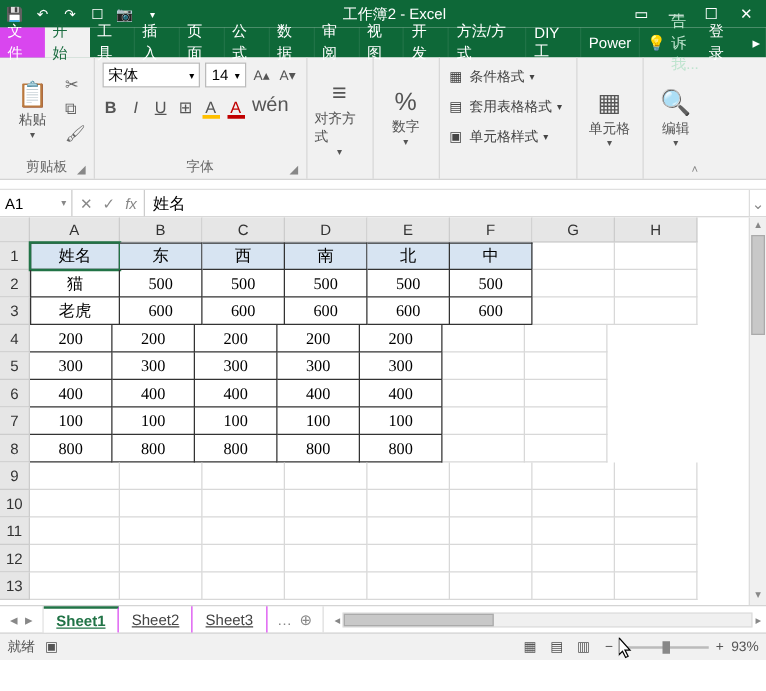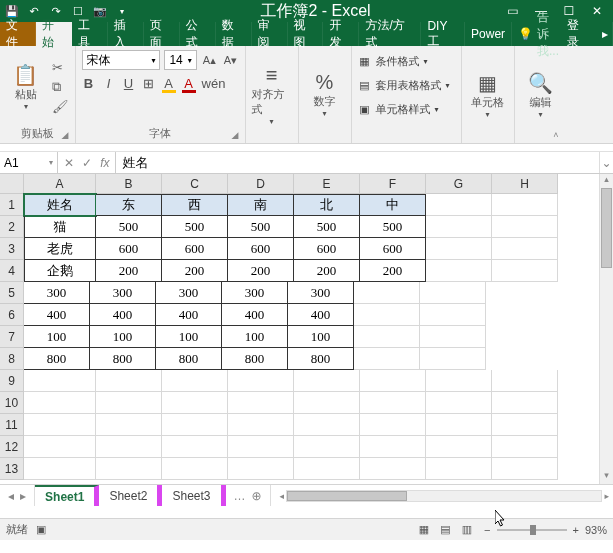--- a/index.html
+++ b/index.html
@@ -1,27 +1,27 @@
 <!DOCTYPE html>
 <html><head>
 <meta charset="utf-8">
 <style>
 * { box-sizing: border-box; margin: 0; padding: 0; font-family: "Microsoft YaHei", Arial, sans-serif; }
 body { width: 613px; height: 553px; background: #fff; overflow: hidden; font-size: 12px; }
 
 .titlebar { height: 22px; background: #0e6838; color: #fff; display: flex; align-items: center; padding: 0 4px; }
 .titlebar .qat { display: flex; gap: 6px; align-items: center; }
 .titlebar .qat span { display: inline-flex; width: 16px; height: 16px; align-items: center; justify-content: center; font-size: 11px; }
-.titlebar .center { flex: 1; text-align: center; font-size: 16px; }
+.titlebar .center { flex: 1; text-align: center; font-size: 12px; }
 .titlebar .winbtns { display: flex; gap: 4px; }
 .titlebar .winbtns span { width: 24px; text-align: center; font-size: 12px; }
 
 .menubar { height: 24px; background: #0e6838; color: #fff; display: flex; align-items: stretch; font-size: 12px; }
 .menubar .tab { padding: 0 6px; display: flex; align-items: center; cursor: pointer; border-right: 1px solid rgba(255,255,255,0.08); }
-.menubar .tab.file { background: #a16207; }
+.menubar .tab.file { background: #d946ef; }
 .menubar .tab.active { background: #f1f1f1; color: #1a6c3f; }
 .menubar .tell { flex: 1; display: flex; align-items: center; gap: 4px; color: #bfe4cf; padding-left: 6px; }
 .menubar .login { padding: 0 8px; display: flex; align-items: center; }
 
 .ribbon { height: 98px; background: #f1f1f1; border-bottom: 1px solid #d4d4d4; display: flex; }
 .group { border-right: 1px solid #d8d8d8; padding: 4px 6px 2px 6px; display: flex; flex-direction: column; justify-content: space-between; }
 .group .content { flex: 1; display: flex; gap: 6px; }
 .group .label { text-align: center; color: #666; font-size: 11px; padding-top: 2px; position: relative; }
 .group .label .dlg { position: absolute; right: 0; bottom: 1px; font-size: 9px; color: #888; }
 
@@ -61,28 +61,28 @@
 .hdrcell { background: #d7e4f2; border-right: 1px solid #333; border-bottom: 1px solid #333; font-family: SimSun, serif; }
 .datacell { border-right: 1px solid #333; border-bottom: 1px solid #333; }
 .table-left { border-left: 1px solid #333; }
 .table-top { border-top: 1px solid #333; }
 .vscroll { position: absolute; right: 0; top: 0; bottom: 0; width: 14px; background: #f0f0f0; border-left: 1px solid #ddd; }
 .vscroll .thumb { position: absolute; top: 14px; left: 1px; right: 1px; height: 80px; background: #c8c8c8; border: 1px solid #aaa; }
 
 .sheetbar { height: 22px; background: #fff; border-top: 1px solid #d4d4d4; display: flex; align-items: stretch; font-size: 12px; }
 .sheetbar .nav { display: flex; align-items: center; gap: 6px; padding: 0 8px; color: #888; border-right: 1px solid #ddd; }
 .sheetbar .tabs { display: flex; align-items: stretch; }
-.sheetbar .stab { padding: 0 10px; display: flex; align-items: center; border-right: 5px solid #d946ef; color: #444; cursor: pointer; }
+.sheetbar .stab { padding: 0 10px; display: flex; align-items: center; border-right: 1px solid #d946ef; color: #444; cursor: pointer; text-decoration: underline; }
 .sheetbar .stab.active { background: #fff; border-top: 2px solid #217346; color: #217346; font-weight: bold; }
 .sheetbar .add { padding: 0 8px; display: flex; align-items: center; color: #888; gap: 6px; }
 .sheetbar .hscroll { flex: 1; display: flex; align-items: center; padding: 0 4px; gap: 2px; }
 .sheetbar .hscroll .track { flex: 1; height: 12px; background: #f0f0f0; border: 1px solid #ddd; position: relative; }
 .sheetbar .hscroll .track .th { position: absolute; left: 0; top: 0; bottom: 0; width: 120px; background: #c8c8c8; border: 1px solid #aaa; }
 
-.statusbar { height: 22px; background: #f1f1f1; border-top: 1px solid #d4d4d4; display: flex; align-items: center; font-size: 11px; color: #555; padding: 0 6px; gap: 8px; margin-top: 12px; }
+.statusbar { height: 22px; background: #f1f1f1; border-top: 1px solid #d4d4d4; display: flex; align-items: center; font-size: 11px; color: #555; padding: 0 6px; gap: 8px; }
 .statusbar .spacer { flex: 1; }
 .statusbar .views span { padding: 0 4px; }
 .statusbar .zoom { display: flex; align-items: center; gap: 6px; }
 .statusbar .zline { width: 70px; height: 2px; background: #bbb; position: relative; }
 .statusbar .zline .zh { position: absolute; left: 33px; top: -4px; width: 6px; height: 10px; background: #888; }
 
 .cw-a{width:72px}.cw-b{width:66px}.cw-c{width:66px}.cw-d{width:66px}.cw-e{width:66px}.cw-f{width:66px}.cw-g{width:66px}.cw-h{width:66px}
 .selected-cell { outline: 2px solid #217346; outline-offset: -1px; }
 .cursor { position: absolute; width: 12px; height: 18px; pointer-events: none; }
 </style>
@@ -160,21 +160,21 @@
         <span class="szbtn">A▴</span>
         <span class="szbtn">A▾</span>
       </div>
       <div class="font-row">
         <span style="font-weight:bold">B</span>
         <span style="font-style:italic">I</span>
         <span style="text-decoration:underline">U</span>
         <span>⊞</span>
         <span style="position:relative">A<span style="position:absolute;bottom:-2px;left:0;right:0;height:3px;background:#ffc000"></span></span>
         <span style="position:relative;color:#c00000">A<span style="position:absolute;bottom:-2px;left:0;right:0;height:3px;background:#c00000"></span></span>
-        <span style="font-size:13px">wén</span>
+        <span style="font-size:16px">wén</span>
       </div>
     </div>
     <div class="label"><span>字体</span><span class="dlg">◢</span></div>
   </div>
 
   <div class="group">
     <div class="content">
         <div class="bigbtn">
           <span class="ic">≡</span>
           <span class="txt">对齐方式</span>
@@ -312,21 +312,20 @@
         <div class="cell cw-a datacell table-left">老虎</div>
         <div class="cell cw-b datacell">600</div>
         <div class="cell cw-c datacell">600</div>
         <div class="cell cw-d datacell">600</div>
         <div class="cell cw-e datacell">600</div>
         <div class="cell cw-f datacell">600</div>
         <div class="cell cw-g"></div>
         <div class="cell cw-h"></div>
       </div>
       <div class="row">
-        <div class="cell cw-a datacell table-left">企鹅</div>
         <div class="cell cw-b datacell">200</div>
         <div class="cell cw-c datacell">200</div>
         <div class="cell cw-d datacell">200</div>
         <div class="cell cw-e datacell">200</div>
         <div class="cell cw-f datacell">200</div>
         <div class="cell cw-g"></div>
         <div class="cell cw-h"></div>
       </div>
       <div class="row">
         <div class="cell cw-b datacell">300</div>

